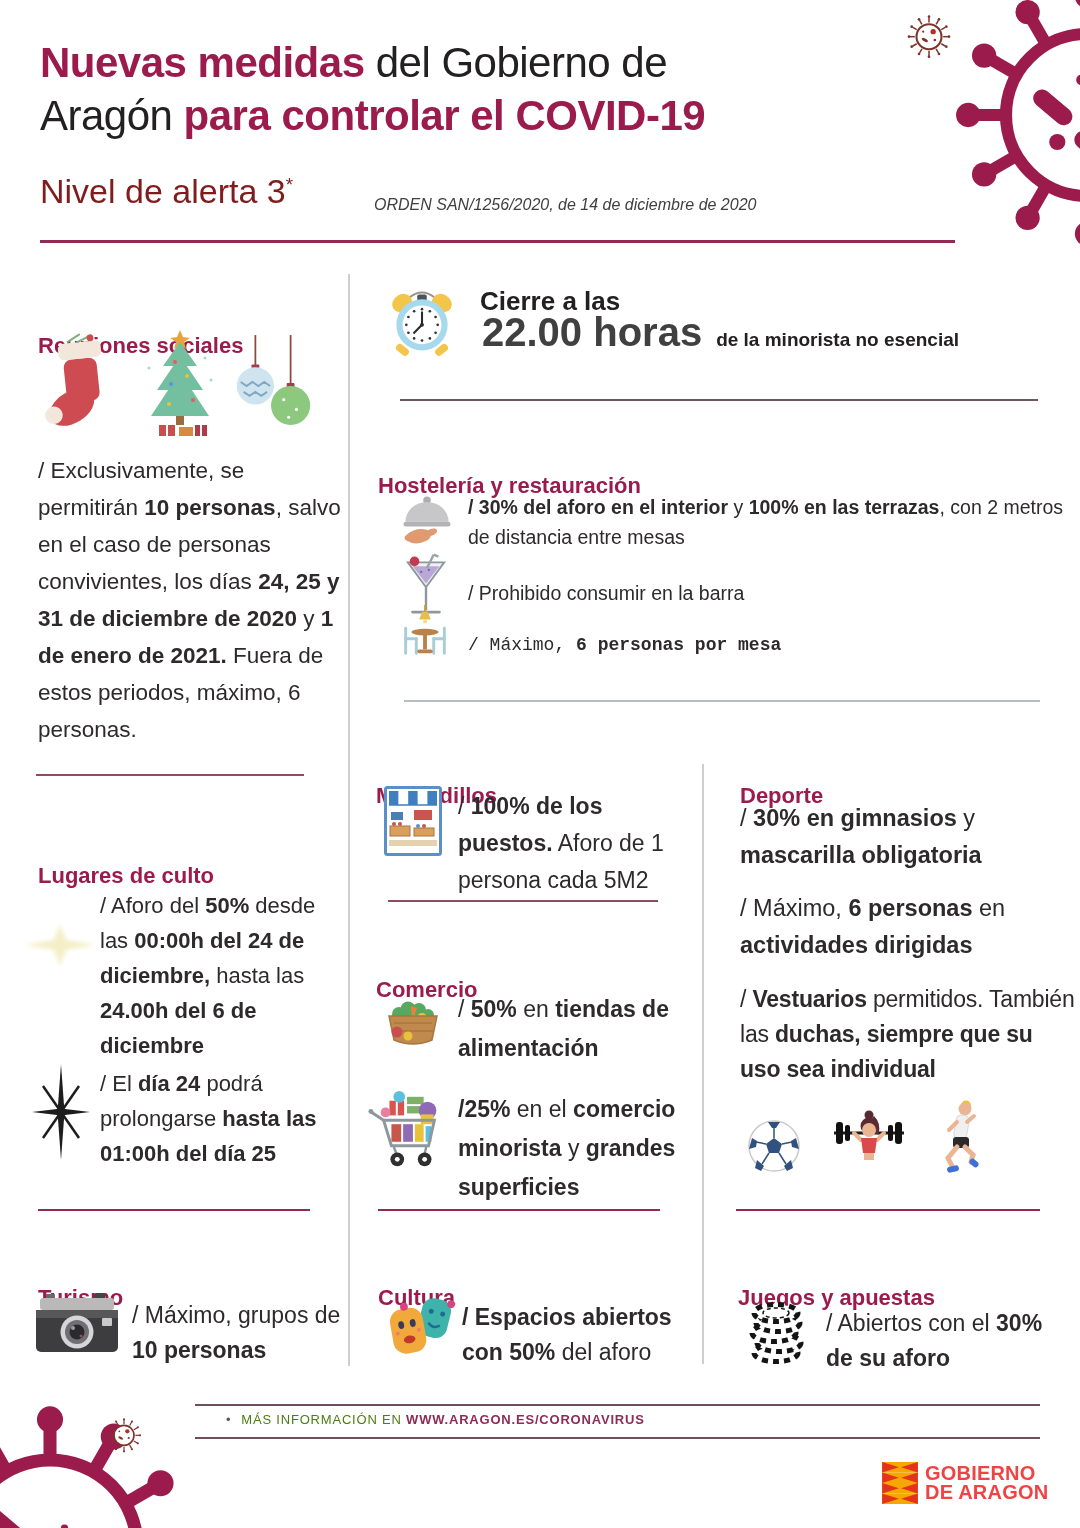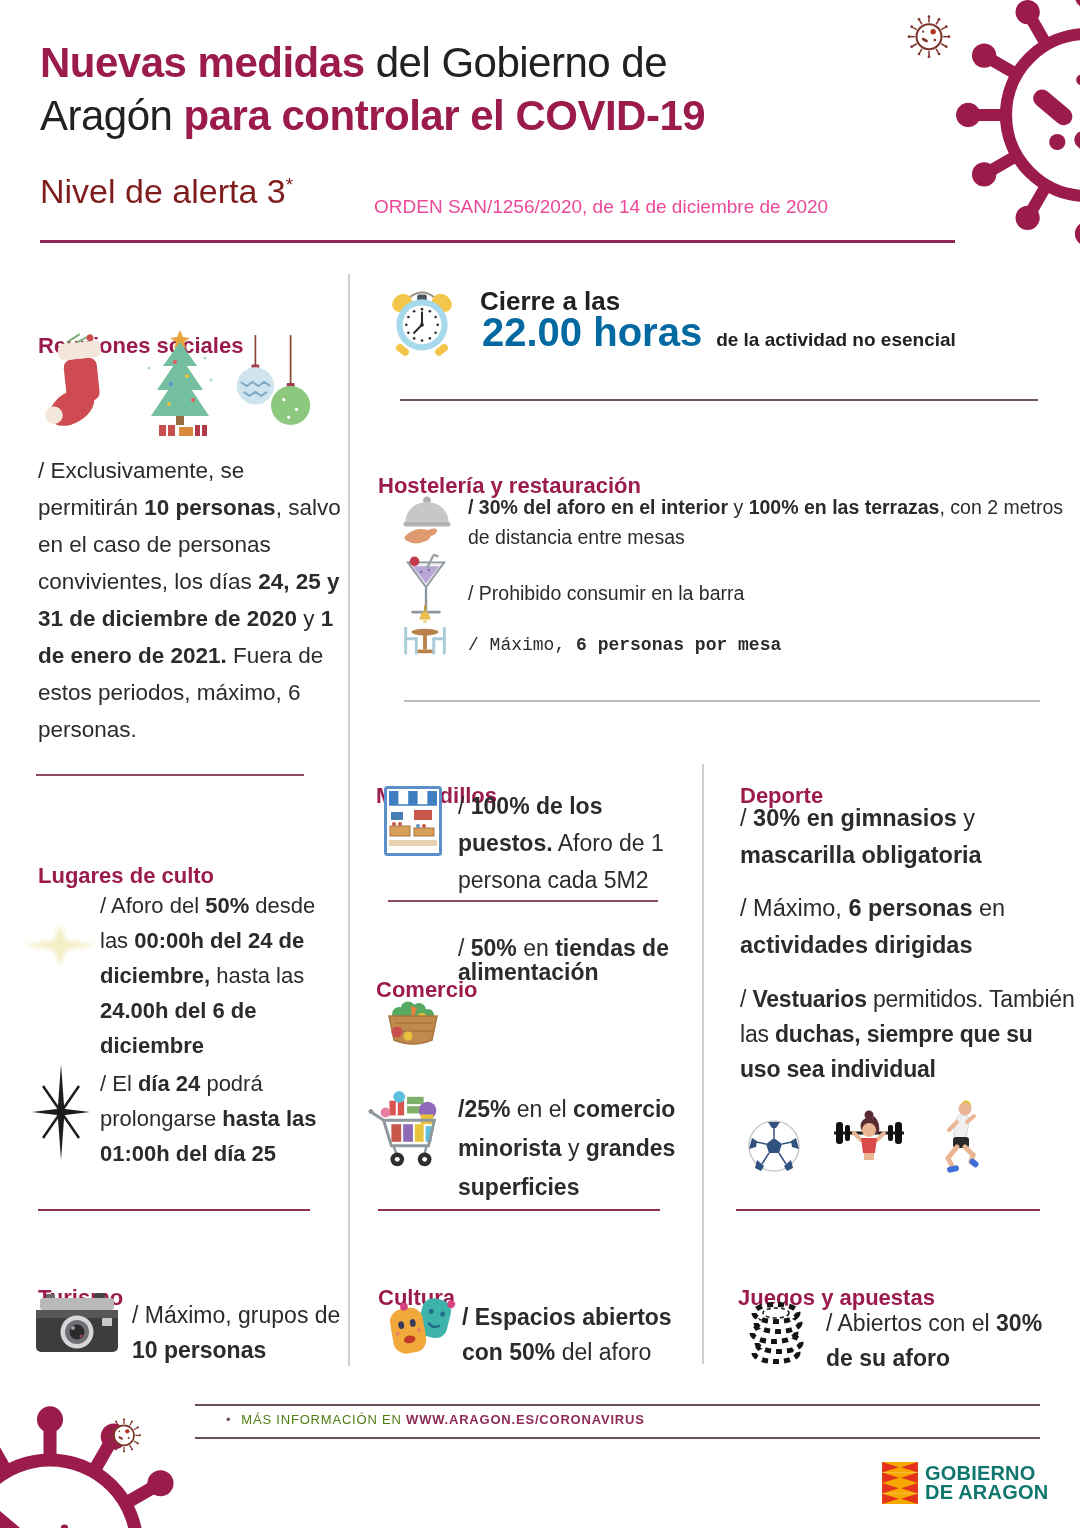--- a/index.html
+++ b/index.html
@@ -10,34 +10,34 @@
     color:#2e2a2b;
   }
   .abs{position:absolute;}
   .b{font-weight:700;margin-top:8px;}
   .maroon{color:#9b1b4d;}
   .ink{color:#232021;}
   .title{font-size:42px; line-height:53px; letter-spacing:-0.5px; font-weight:500;}
   .title .b{font-weight:800;}
   .alert{font-size:34px; font-weight:400; color:#7f1d1d;}
   .alert sup{font-size:19px;}
-  .order{font-size:19px; font-weight:500; color:#ec4899;}
+  .order{font-size:16px; font-style:italic; font-weight:500; color:#404040;}
   .sec-title{font-size:22px; font-weight:700; color:#9b1b4d;margin-top:47px;}
   .body-txt{color:#2e2a2b;}
   .rule{background:#8e2c55; height:2px;}
   .vdiv{background:#cdd0d2; width:2px;}
   .closure-intro{font-size:26px; font-weight:700; color:#232021;}
   .closure-line{display:flex; align-items:baseline; white-space:nowrap;}
-  .closure-time{font-size:40px; font-weight:800; color:#0369a1;}
+  .closure-time{font-size:40px; font-weight:800; color:#404040;}
   .closure-scope{font-size:19px; font-weight:700; color:#232021; margin-left:14px;}
   .footer-info{font-size:13px; letter-spacing:0.8px; white-space:nowrap;}
   .footer-info .lbl{color:#4d7c0f; font-weight:500;}
   .footer-info .url{color:#8e2c55; font-weight:700;}
   .footer-info .dot{color:#6b5157; margin-right:10px;}
-  .logo-txt{font-size:20px; line-height:19px; font-weight:700; color:#0f766e; letter-spacing:0.2px;}
+  .logo-txt{font-size:20px; line-height:19px; font-weight:700; color:#ef4444; letter-spacing:0.2px;}
 </style>
 </head>
 <body>
 
 <div id="page">
 
   <div class="abs title" style="left:40px; top:36px; width:840px;">
     <div><span class="b maroon">Nuevas medidas</span><span class=" ink"> del Gobierno de</span></div>
     <div><span class=" ink">Aragón </span><span class="b maroon">para controlar el COVID-19</span></div>
   </div>
@@ -258,21 +258,21 @@
         <circle cx="54.3" cy="35.7" r="1.4"></circle>
     </g>
     <line x1="40" y1="44" x2="40" y2="30" stroke="#2a2a2a" stroke-width="2.2"></line>
     <line x1="40" y1="44" x2="31" y2="53" stroke="#2a2a2a" stroke-width="2.2"></line>
     <circle cx="40" cy="44" r="2" fill="#2a2a2a"></circle>
   </svg>
 
   <div class="abs closure-intro" style="left:480px; top:286px;">Cierre a las</div>
   <div class="abs closure-line" style="left:482px; top:310px;">
     <span class="closure-time">22.00 horas</span>
-    <span class="closure-scope">de la actividad no esencial</span>
+    <span class="closure-scope">de la minorista no esencial</span>
   </div>
 
   <div class="abs rule" style="left:400px; top:399px; width:638px; background:#6e575c;"></div>
 
   <div class="abs sec-title" style="left:378px; top:426px;">Hostelería y restauración</div>
 
   <svg class="abs" style="left:398px; top:488px;" width="58" height="62" viewBox="0 0 60 66">
     <circle cx="30" cy="13" r="4" fill="#aeaeb0"></circle>
     <path d="M7,36 A23,21 0 0 1 53,36 Z" fill="#c7c7c9"></path>
     <rect x="5" y="36" width="50" height="5" rx="2.5" fill="#b3b3b5"></rect>
@@ -350,21 +350,21 @@
     <circle cx="37" cy="24" r="7" fill="#57a860"></circle>
       <circle cx="46" cy="29" r="6" fill="#57a860"></circle>
     <polygon points="29,20 35,22 30,36" fill="#e8823a"></polygon>
     <circle cx="40" cy="32" r="5" fill="#e8c23a"></circle>
     <path d="M7,30 L55,30 L50,54 Q31,62 12,54 Z" fill="#c08a4e" stroke="#a8763e" stroke-width="1.5"></path>
     <line x1="12" y1="37" x2="50" y2="37" stroke="#a8763e" stroke-width="1.5"></line>
     <line x1="10" y1="45" x2="52" y2="45" stroke="#a8763e" stroke-width="1.5"></line>
     <circle cx="15" cy="46" r="5.5" fill="#c94f4f"></circle>
     <circle cx="26" cy="50" r="4.5" fill="#e8c23a"></circle>
   </svg>
-  <div class="abs body-txt" style="left:458px; top:936px; width:255px; font-size:23px; line-height:24px;"><span class="">/ </span><span class="b">50%</span><span class=""> en </span><span class="b">tiendas de alimentación</span></div>
+  <div class="abs body-txt" style="left:458px; top:990px; width:255px; font-size:23px; line-height:39px;"><span class="">/ </span><span class="b">50%</span><span class=""> en </span><span class="b">tiendas de alimentación</span></div>
 
   <svg class="abs" style="left:366px; top:1088px;" width="86" height="88" viewBox="0 0 88 88">
     <rect x="24" y="12" width="15" height="15" fill="#d9534f"></rect>
       <line x1="31.5" y1="12" x2="31.5" y2="27" stroke="#fff" stroke-width="2"></line>
     <rect x="42" y="8" width="17" height="17" fill="#7fb069"></rect>
       <line x1="42" y1="16.5" x2="59" y2="16.5" stroke="#fff" stroke-width="2"></line>
     <circle cx="63" cy="22" r="9" fill="#9068b8"></circle>
     <circle cx="34" cy="8" r="6" fill="#5bc0de"></circle>
     <rect x="56" y="26" width="13" height="10" fill="#e8c23a"></rect>
     <circle cx="20" cy="24" r="5" fill="#e87fa0"></circle>

